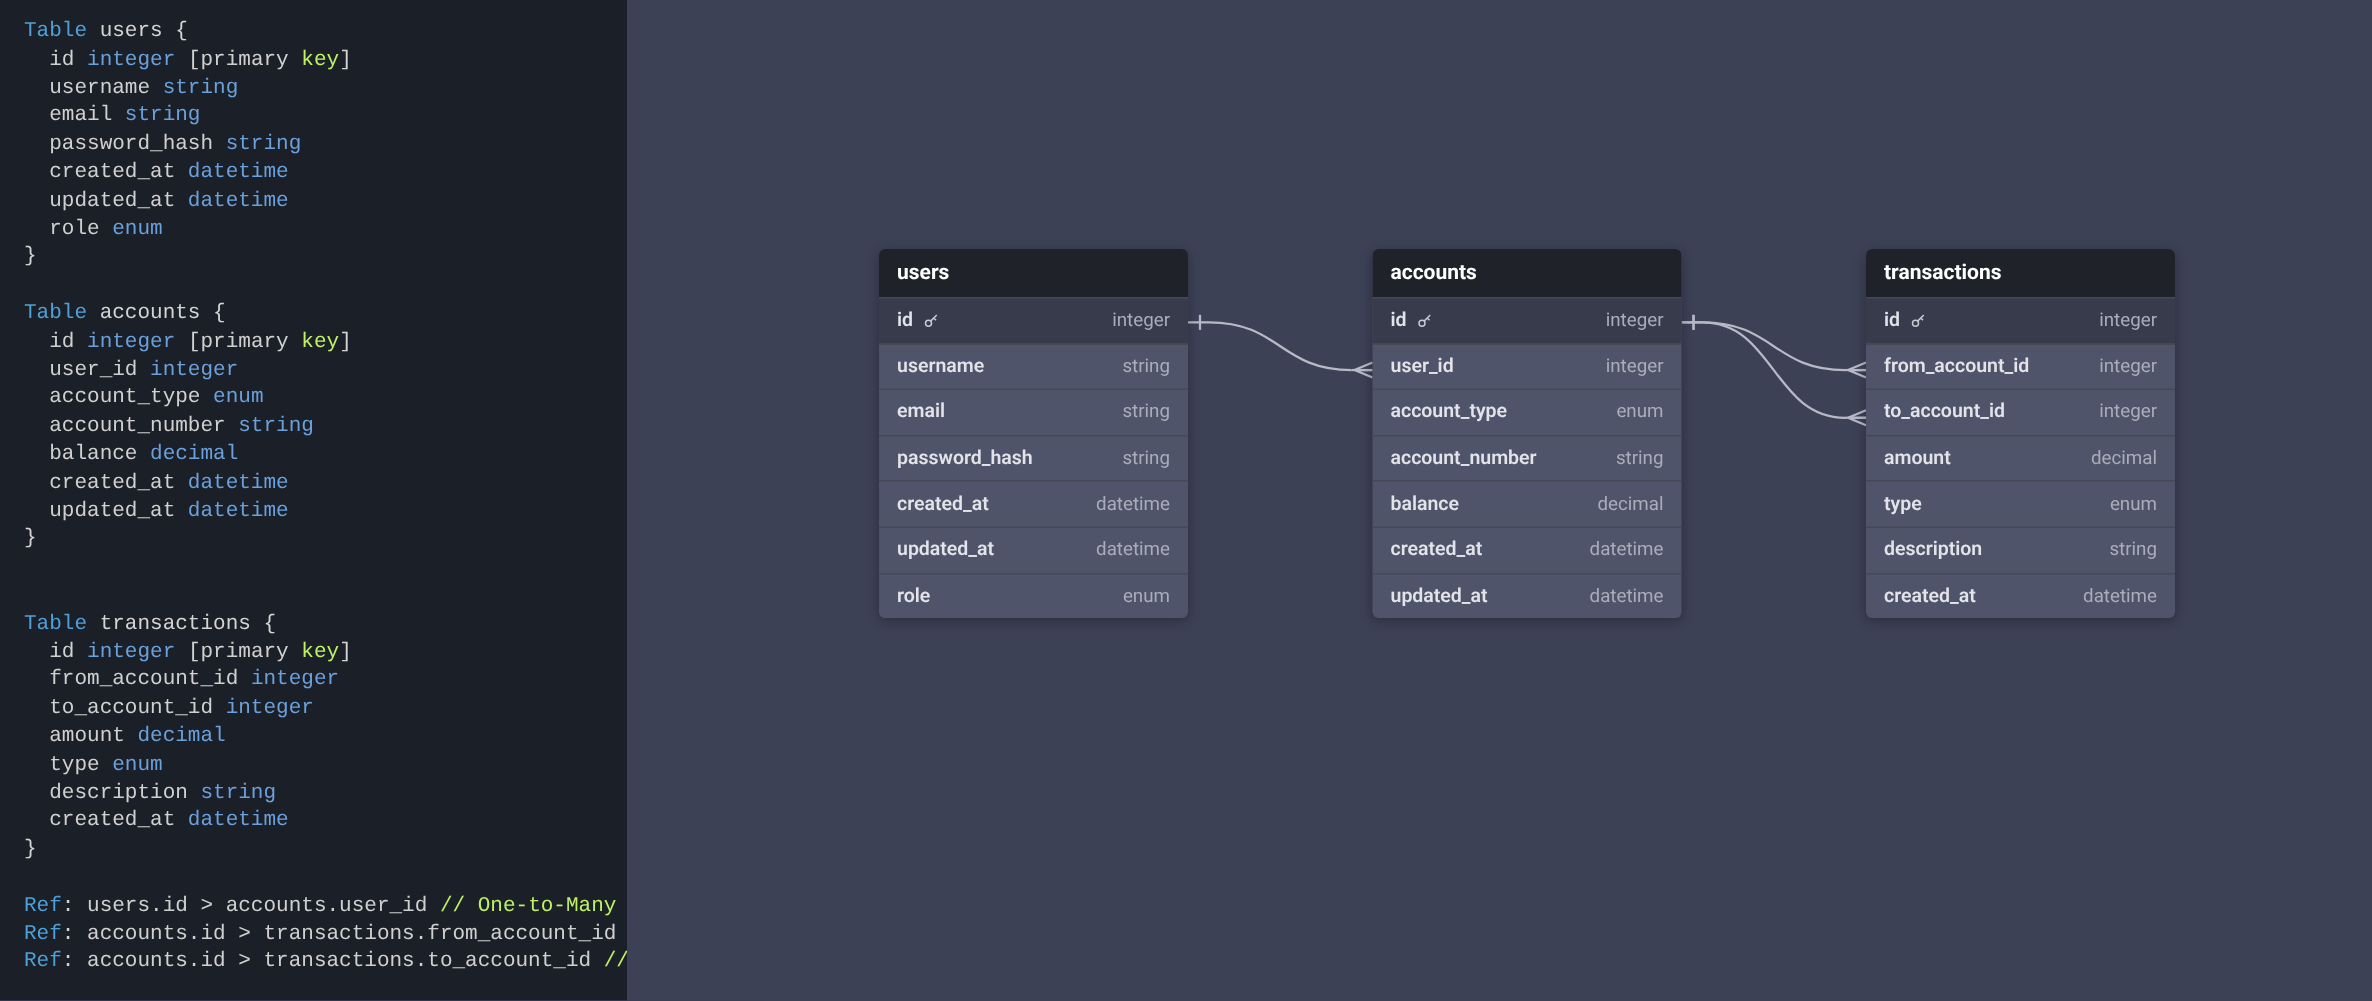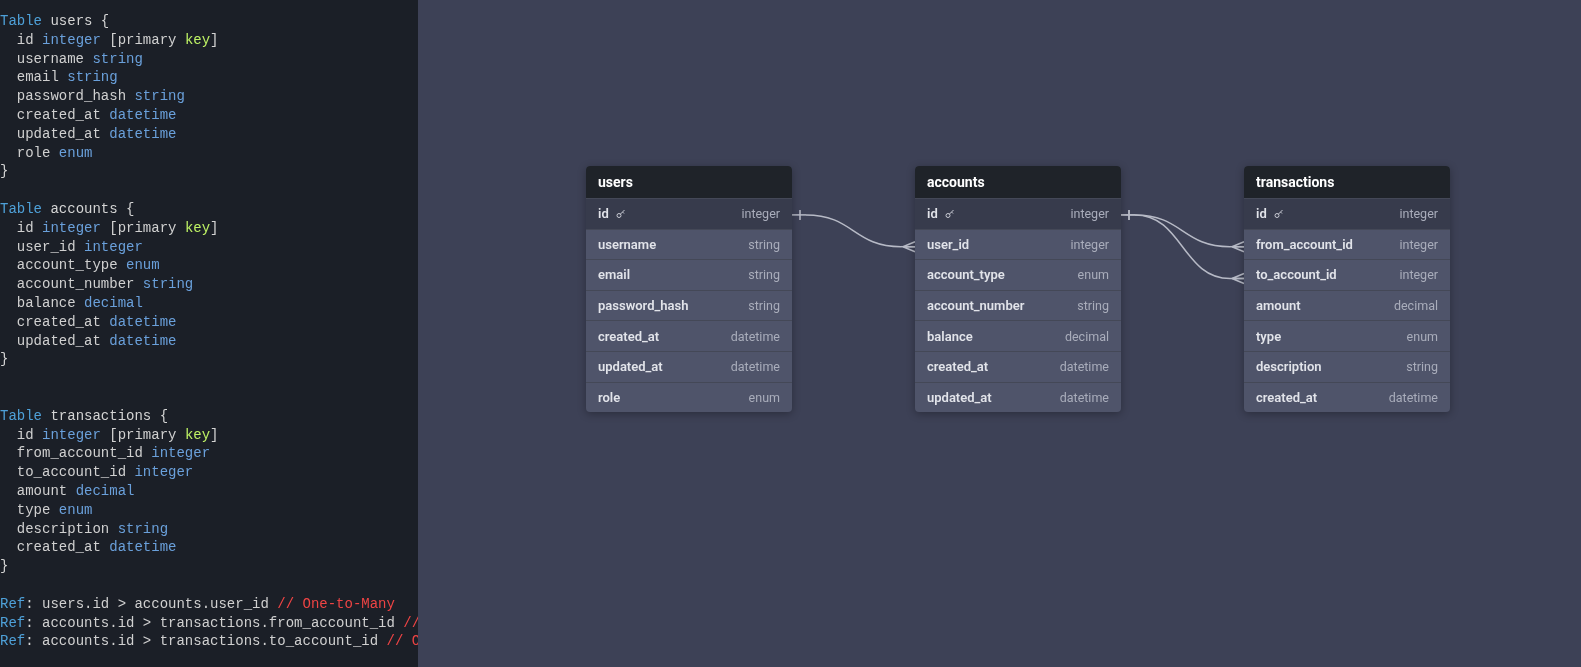--- a/index.html
+++ b/index.html
@@ -13,32 +13,32 @@
     width: 1581px;
     height: 667px;
   }
   .editor-pane {
     width: 418px;
     height: 100%;
     background: #1b1f27;
     color: #d4d4d4;
     font-size: 14px;
     line-height: 18.8px;
-    padding: 12px 0;
+    padding: 12px 16px;
     overflow: hidden;
     white-space: pre;
     position: relative;
   }
   .editor-pane .line { white-space: pre; }
   .tok-kw { color: #4ea0d8; }
   .tok-type { color: #6aa0db; }
   .tok-attr { color: #d0d0d0; }
   .tok-key { color: #bef264; }
   .tok-name { color: #d4d4d4; }
-  .tok-comment { color: #ef4444; text-align: right; }
+  .tok-comment { color: #bef264; text-align: right; }
   .tok-brace { color: #d4d4d4; }
 
   .canvas-pane {
     flex: 1;
     position: relative;
     background: #3d4156;
     height: 100%;
     overflow: hidden;
   }
   svg.connectors {

